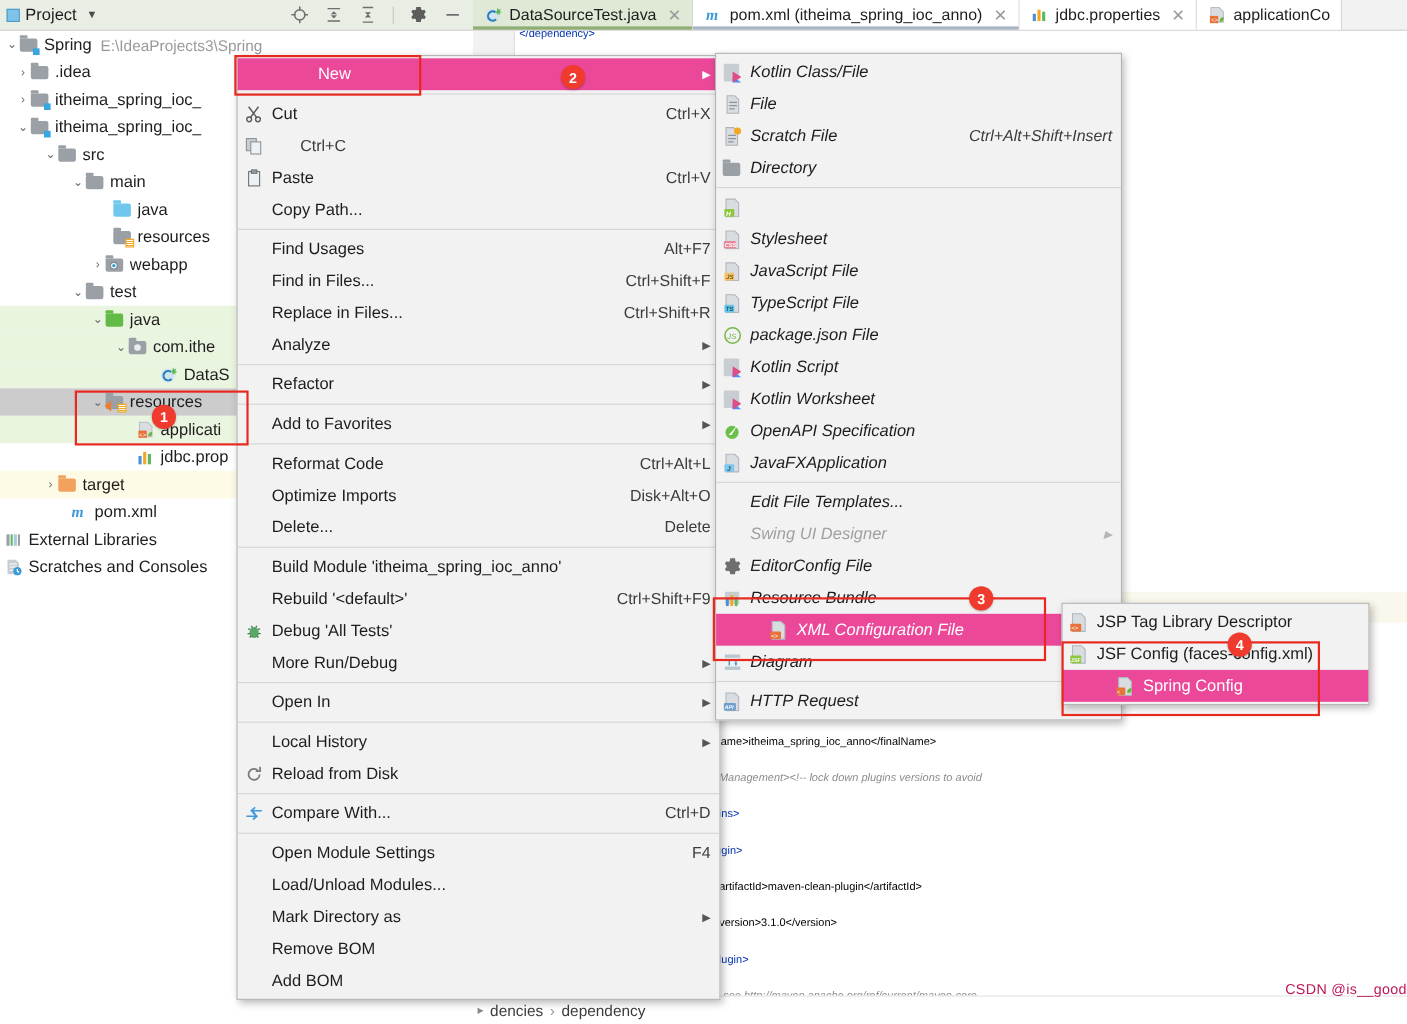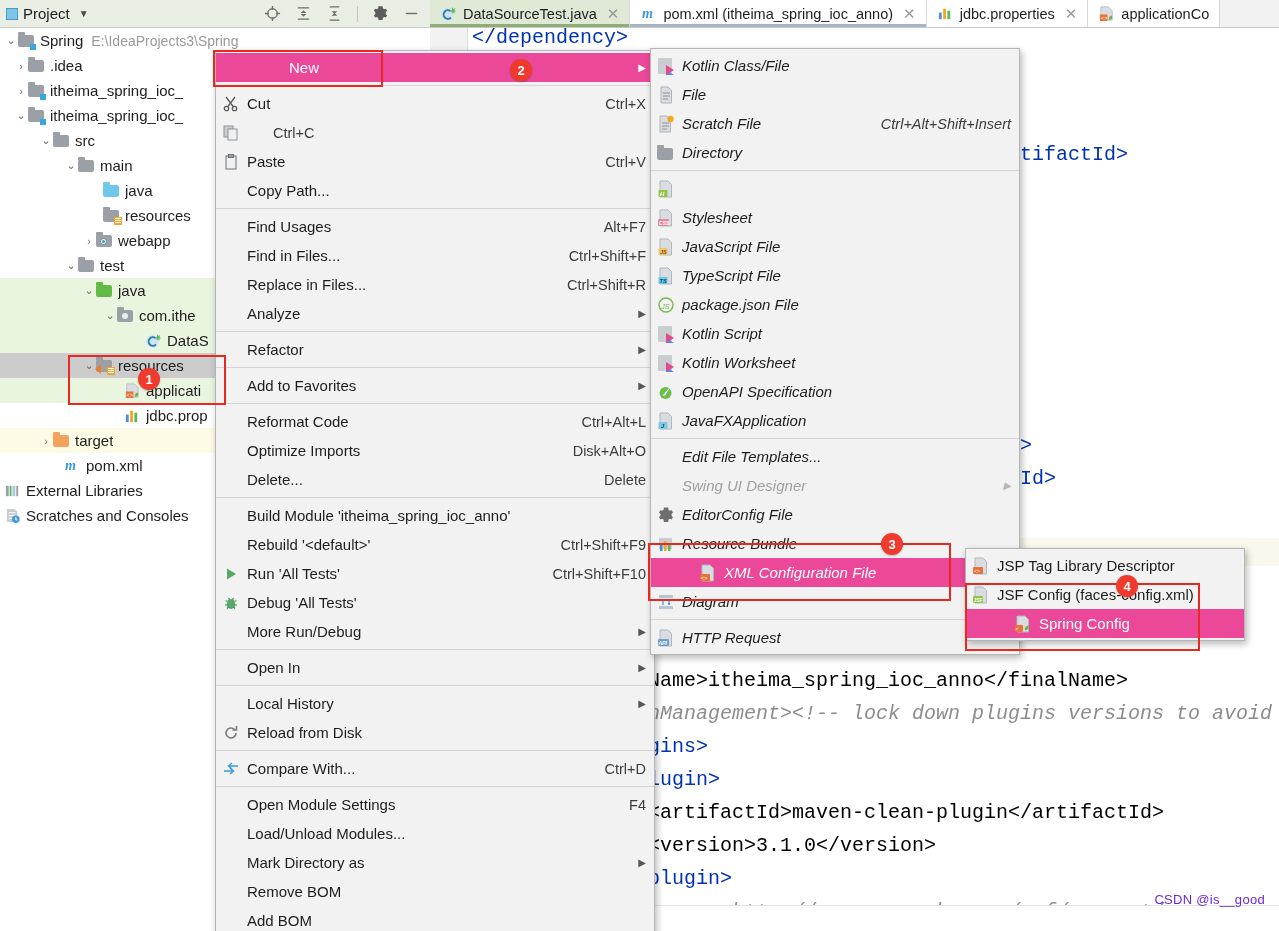--- a/index.html
+++ b/index.html
@@ -71,38 +71,38 @@
   .editor {
     position:absolute; left:430px; top:28px; right:0; bottom:0;
     background:#ffffff; overflow:hidden;
   }
   .gutterstrip {
     position:absolute; left:0; top:0; width:38px; bottom:0; background:#f2f2f2;
     border-right:1px solid #dedede;
   }
   .codeline {
     position:absolute; white-space:pre;
-    font-family:Liberation Mono, monospace;
-    font-size:20px; color:#000000;
+    font-family:Liberation Sans, sans-serif;
+    font-size:10px; color:#000000;
   }
   .tagc { color:#0033b3; }
   .cmt  { color:#8c8c8c; font-style:italic; }
   .lnk  { color:#8c8c8c; font-style:italic; text-decoration:underline; }
   .yellowband { position:absolute; background:#faf8ec; }
 
   
   .breadcrumb {
     position:absolute; left:430px; bottom:0; right:0; height:26px;
     background:#ffffff; display:flex; align-items:center;
     font-size:14px; color:#3c3c3c; border-top:1px solid #e3e3e3;
   }
   .breadcrumb .sepch { color:#9a9a9a; margin:0 6px; }
   .watermark {
-    position:absolute; right:14px; bottom:24px;
-    color:#6d28d9; font-size:13px; letter-spacing:.3px;
+    position:absolute; right:0; bottom:24px;
+    color:#be185d; font-size:13px; letter-spacing:.3px;
   }
 
   
   .menu {
     position:absolute; background:#f2f2f2;
     border:1px solid #b5b5b5; box-shadow:2px 3px 7px rgba(0,0,0,.28);
     padding:2px 0; z-index:50;
   }
   .mi {
     height:29px; display:flex; align-items:center;
@@ -566,29 +566,20 @@
       <span class="mtxt">Build Module 'itheima_spring_ioc_anno'</span>
     </div>
     <div class="mi">
       <span class="mico"></span>
       <span class="mtxt">Rebuild '&lt;default&gt;'</span>
       <span class="macc">Ctrl+Shift+F9</span>
     </div>
     <div class="mi">
       <span class="mico">
         <svg viewBox="0 0 18 18" width="18" height="18">
-            <path d="M5 3.5l9 5.5-9 5.5z" fill="#59a869"></path>
-          </svg>
-      </span>
-      <span class="mtxt">Run 'All Tests'</span>
-      <span class="macc">Ctrl+Shift+F10</span>
-    </div>
-    <div class="mi">
-      <span class="mico">
-        <svg viewBox="0 0 18 18" width="18" height="18">
             <ellipse cx="9" cy="10" rx="4.2" ry="5" fill="#59a869"></ellipse>
             <path d="M3.5 7h2M12.5 7h2M3 11h2.5M12.5 11h2.5M5 14.5l1.5-1.5M13 14.5l-1.5-1.5M6.5 4l1 1.6M11.5 4l-1 1.6" stroke="#3f7f4c" stroke-width="1.2"></path>
           </svg>
       </span>
       <span class="mtxt">Debug 'All Tests'</span>
     </div>
     <div class="mi">
       <span class="mico"></span>
       <span class="mtxt">More Run/Debug</span>
       <span class="marr">▶</span>

